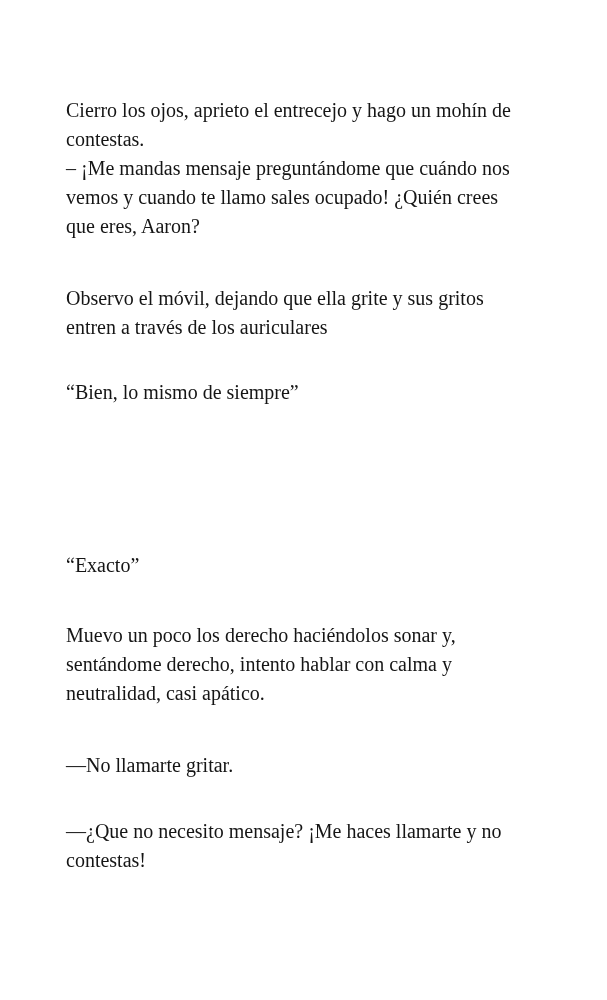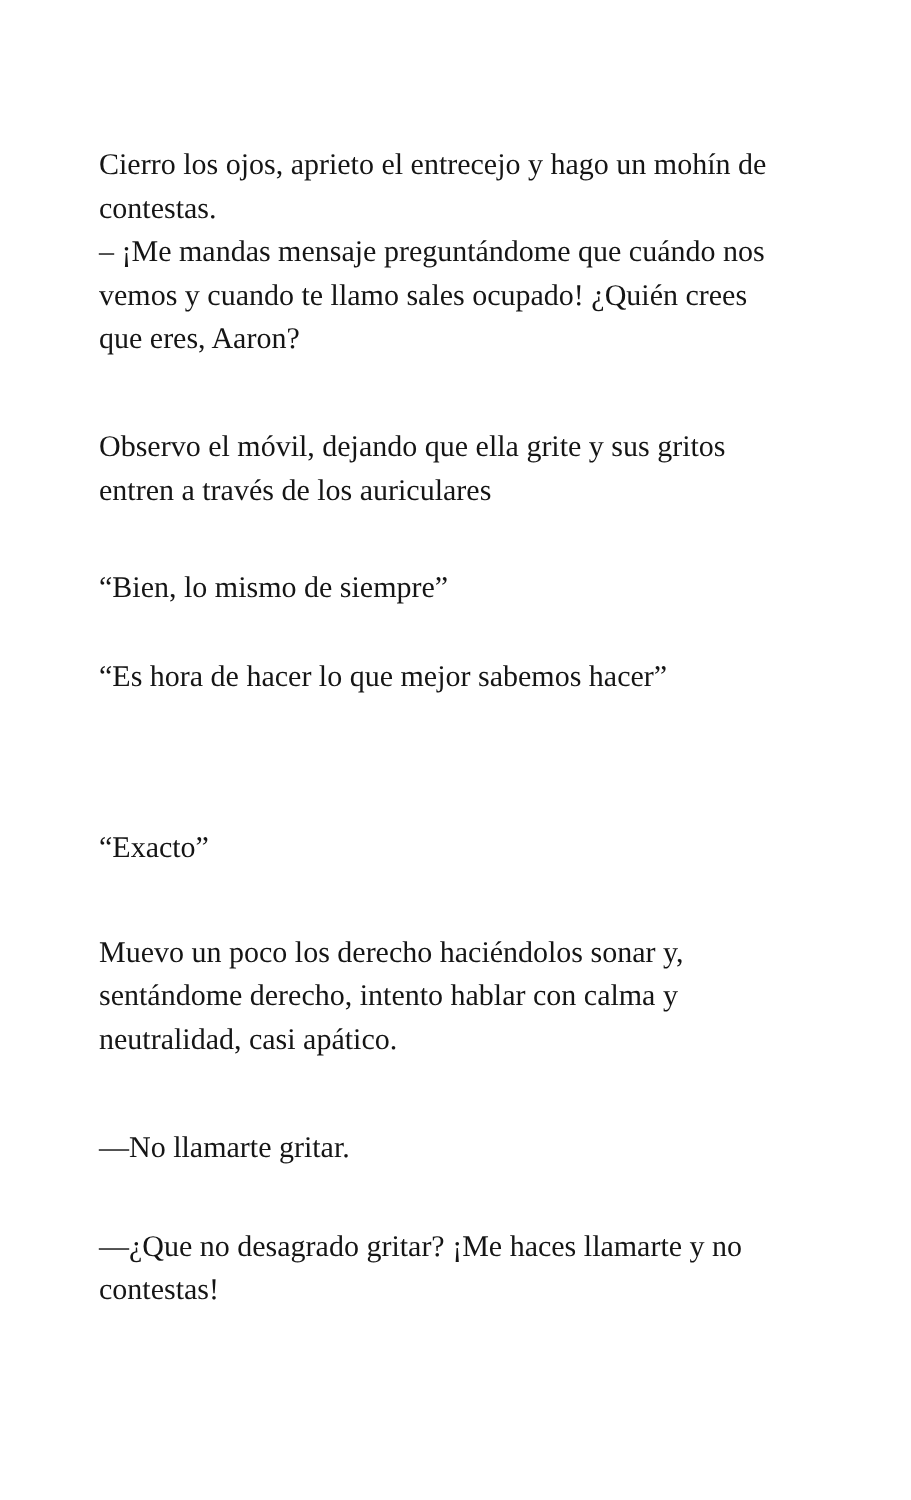--- a/index.html
+++ b/index.html
@@ -46,29 +46,28 @@
     <div class="line" style="top:183px">vemos y cuando te llamo sales ocupado! ¿Quién crees</div>
     <div class="line" style="top:212px">que eres, Aaron?</div>
   </div>
 
   <div>
     <div class="line" style="top:284px">Observo el móvil, dejando que ella grite y sus gritos</div>
     <div class="line" style="top:313px">entren a través de los auriculares</div>
   </div>
 
   <div class="line italic" style="top:378px">“Bien, lo mismo de siempre”</div>
-  <div class="line italic" style="top:437px">“Es hora de hacer lo que mejor sabemos hacer”</div>
   <div class="line italic" style="top:551px">“Exacto”</div>
 
   <div>
     <div class="line" style="top:621px">Muevo un poco los derecho haciéndolos sonar y,</div>
     <div class="line" style="top:650px">sentándome derecho, intento hablar con calma y</div>
     <div class="line" style="top:679px">neutralidad, casi apático.</div>
   </div>
 
   <div class="line" style="top:751px">—No llamarte gritar.</div>
 
   <div>
-    <div class="line" style="top:817px">—¿Que no desagrado gritar? ¡Me haces llamarte y no</div>
+    <div class="line" style="top:817px">—¿Que no necesito mensaje? ¡Me haces llamarte y no</div>
     <div class="line" style="top:846px">contestas!</div>
   </div>
 
 </div>
 
 </body></html>

